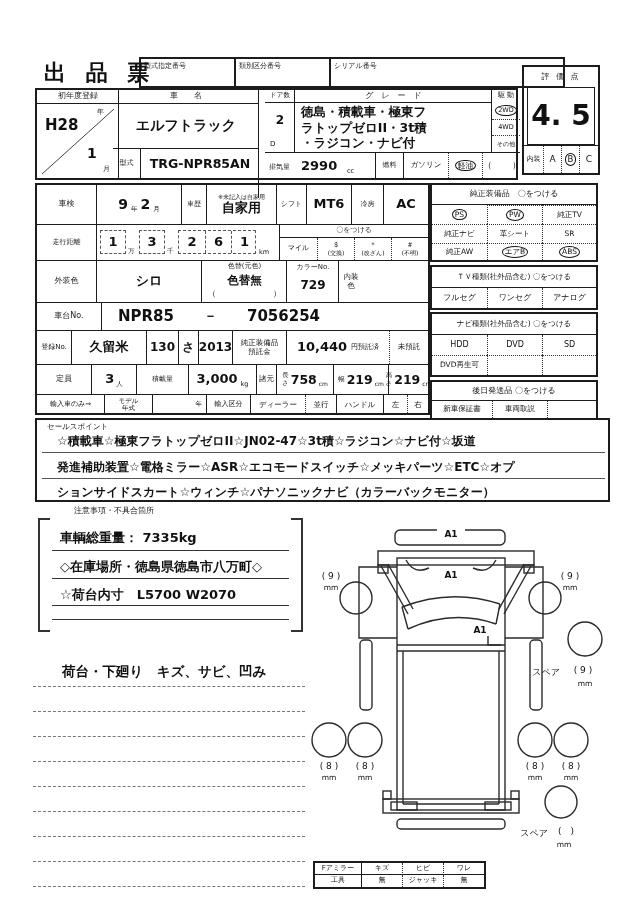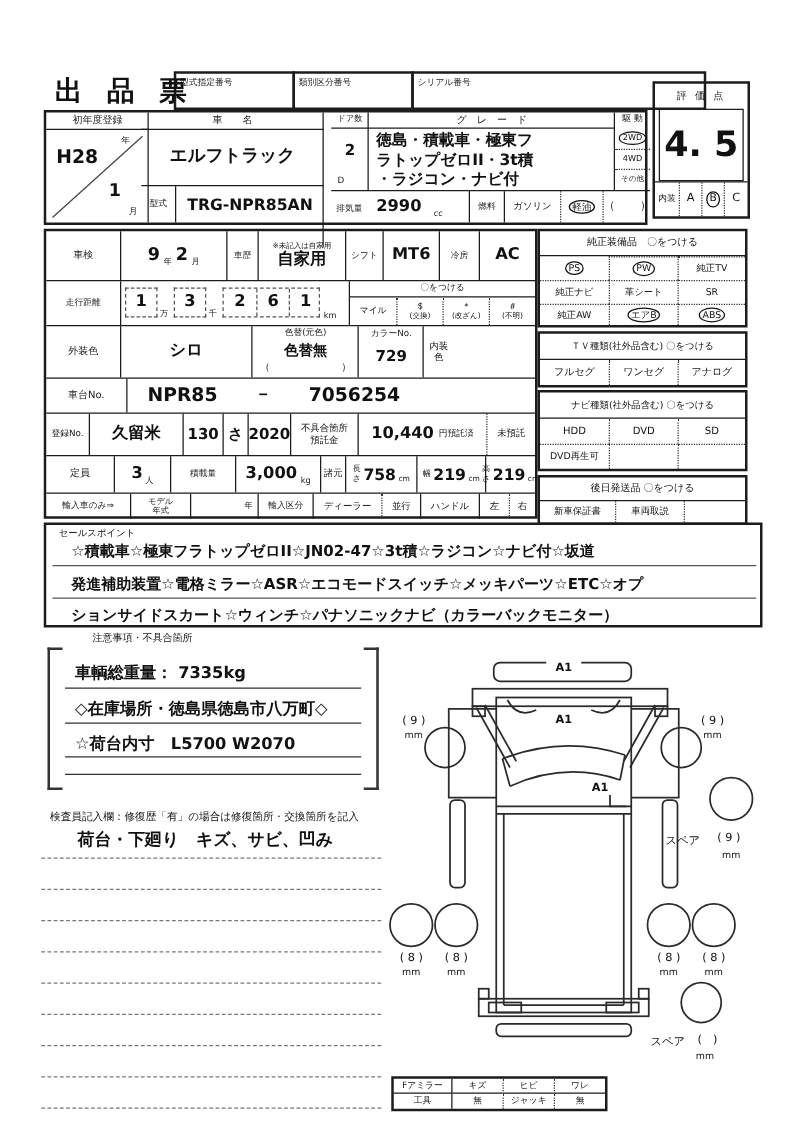--- a/index.html
+++ b/index.html
@@ -207,23 +207,23 @@
         <span class="v" style="font-size:13px">－</span>
         <span class="v" style="font-size:15px">7056254</span>
       </div>
     </div>
 
     <div class="abs bt" style="left:0;top:145px;width:391px;height:34px">
       <div class="c br" style="left:0;top:0;width:35px;height:33px;font-size:7px">登録No.</div>
       <div class="c br v" style="left:35px;top:0;width:75px;height:33px;font-size:13px">久留米</div>
       <div class="c br v" style="left:110px;top:0;width:32px;height:33px;font-size:12px">130</div>
       <div class="c br v" style="left:142px;top:0;width:20px;height:33px;font-size:12px">さ</div>
-      <div class="c br v" style="left:162px;top:0;width:34px;height:33px;font-size:12px">2020</div>
+      <div class="c br v" style="left:162px;top:0;width:34px;height:33px;font-size:12px">2013</div>
       <div class="c col br" style="left:196px;top:0;width:54px;height:33px;font-size:7.5px">
-        <span>不具合箇所</span>
+        <span>純正装備品</span>
         <span>預託金</span>
       </div>
       <div class="c" style="left:250px;top:0;width:102px;height:33px;gap:4px">
         <span class="v" style="font-size:13px">10,440</span>
         <span style="font-size:7px">円預託済</span>
       </div>
       <div class="c dl" style="left:352px;top:0;width:39px;height:33px;font-size:7.5px">未預託</div>
     </div>
 
     <div class="abs bt" style="left:0;top:179px;width:391px;height:30px">
@@ -335,21 +335,20 @@
   <div class="abs" style="left:38px;top:518px;width:12px;height:114px;border-left:2px solid #333;border-top:2px solid #333;border-bottom:2px solid #333"></div>
   <div class="abs" style="left:291px;top:518px;width:12px;height:114px;border-right:2px solid #333;border-top:2px solid #333;border-bottom:2px solid #333"></div>
   <div class="abs v" style="left:60px;top:529px;font-size:13px">車輌総重量： 7335kg</div>
   <div class="rule" style="left:52px;top:534px;width:237px;height:17px"></div>
   <div class="abs v" style="left:60px;top:558px;font-size:13px">◇在庫場所・徳島県徳島市八万町◇</div>
   <div class="rule" style="left:52px;top:562px;width:237px;height:17px"></div>
   <div class="abs v" style="left:60px;top:586px;font-size:13px">☆荷台内寸　L5700 W2070</div>
   <div class="rule" style="left:52px;top:589px;width:237px;height:17px"></div>
   <div class="rule" style="left:52px;top:603px;width:237px;height:17px"></div>
 
-  <span class="abs" style="left:40px;top:648px;font-size:8.5px">検査員記入欄：修復歴「有」の場合は修復箇所・交換箇所を記入</span>
   <div class="abs v" style="left:62px;top:663px;font-size:13.5px">荷台・下廻り　キズ、サビ、凹み</div>
 
   <div class="dotline" style="left:33px;top:672px;width:272px;height:15px"></div>
   <div class="dotline" style="left:33px;top:697px;width:272px;height:15px"></div>
   <div class="dotline" style="left:33px;top:722px;width:272px;height:15px"></div>
   <div class="dotline" style="left:33px;top:747px;width:272px;height:15px"></div>
   <div class="dotline" style="left:33px;top:772px;width:272px;height:15px"></div>
   <div class="dotline" style="left:33px;top:797px;width:272px;height:15px"></div>
   <div class="dotline" style="left:33px;top:822px;width:272px;height:15px"></div>
   <div class="dotline" style="left:33px;top:847px;width:272px;height:15px"></div>

